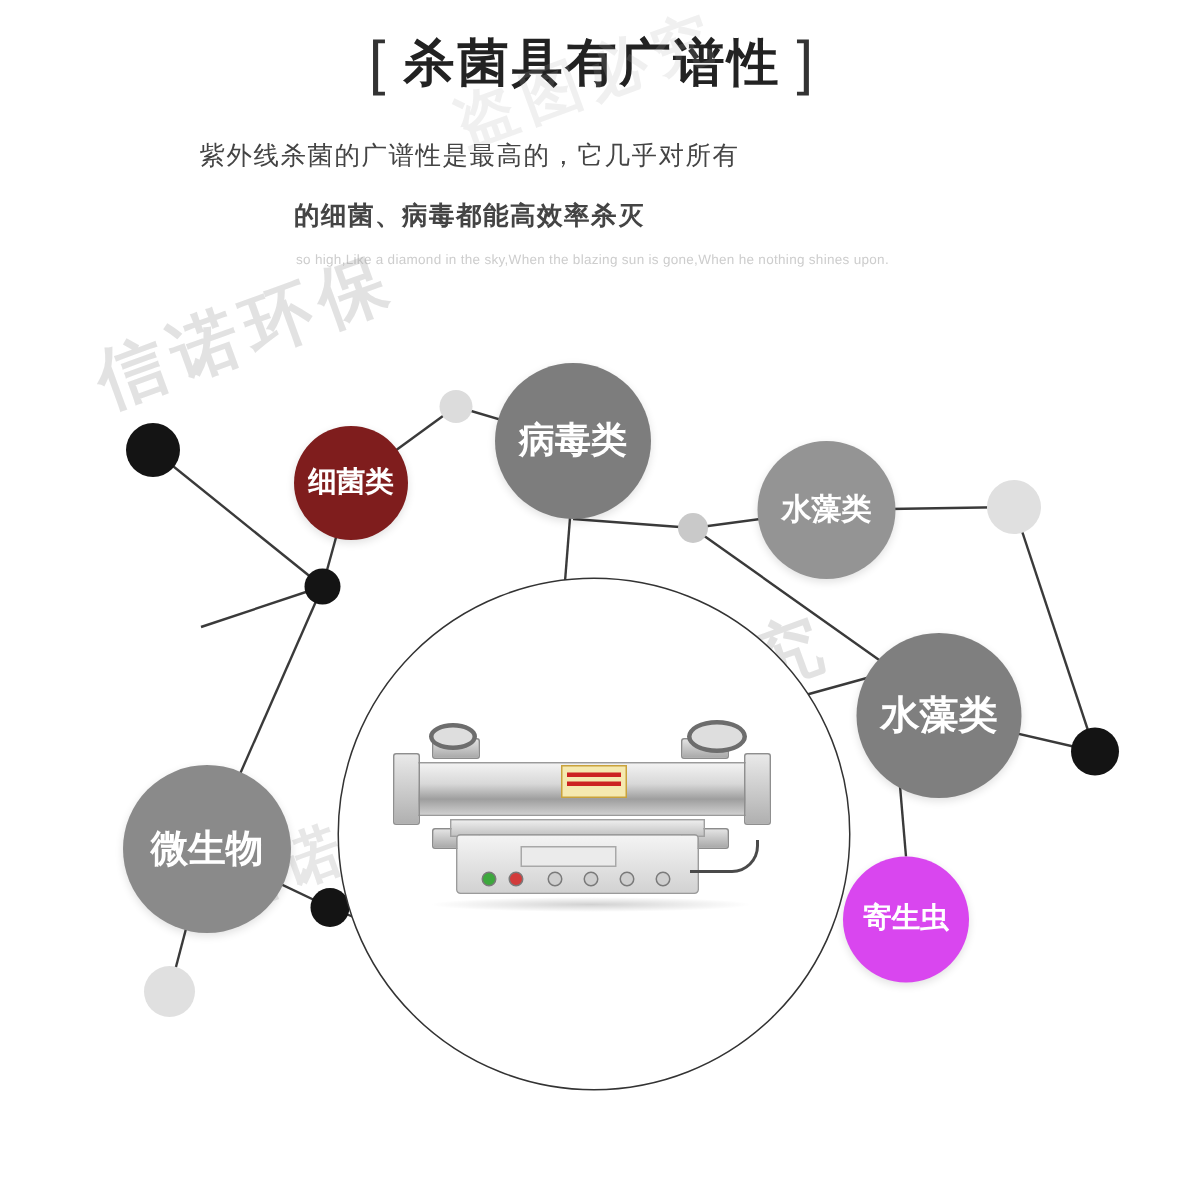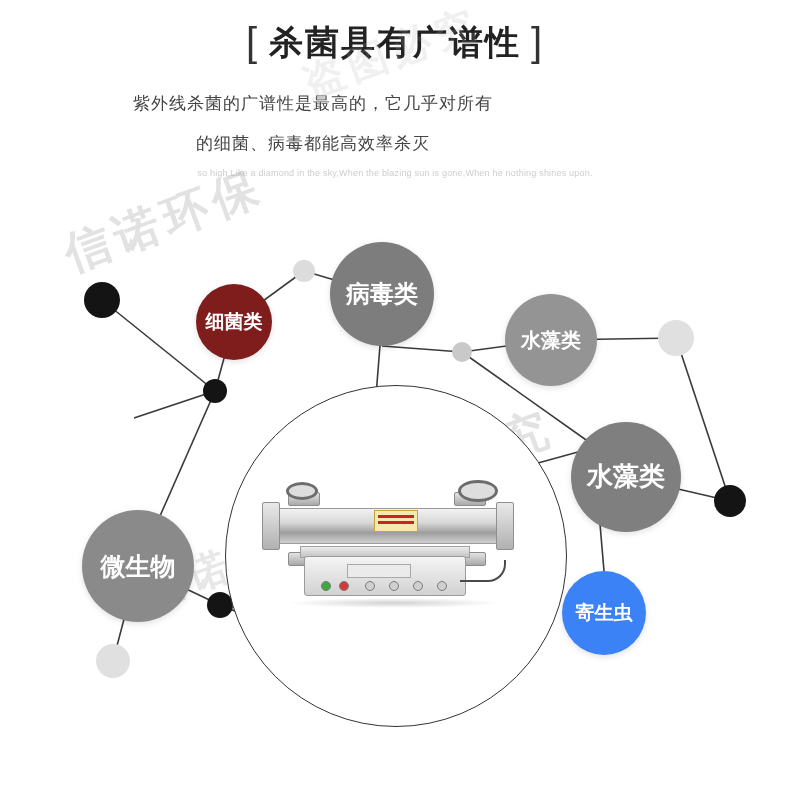--- a/index.html
+++ b/index.html
@@ -40,21 +40,21 @@
   }
   .subtitle-line {
     position: absolute;
     width: 626px;
     text-align: center;
     font-size: 17px;
     color: #444444;
     letter-spacing: 1px;
   }
   #subtitle-1 { top: 92px; }
-  #subtitle-2 { top: 132px; }
+  #subtitle-2 { top: 132px; font-weight: bold; }
 
   #eng-block {
     position: absolute;
     left: 0;
     top: 166px;
     width: 790px;
     text-align: center;
     color: #cdcdcd;
     font-size: 9px;
     line-height: 15px;
@@ -354,18 +354,18 @@
 
 
     <div class="node" style="left:571px; top:222px; width:110px; height:110px; background:#7f7f7f; font-size:26px;">
       <span>水藻类</span>
     </div>
 
     <div class="node" style="left:82px; top:310px; width:112px; height:112px; background:#8a8a8a; font-size:25px;align-items:center;">
       <span>微生物</span>
     </div>
 
-    <div class="node" style="left:562px; top:371px; width:84px; height:84px; background:#3b82f6; font-size:19px;">
+    <div class="node" style="left:562px; top:371px; width:84px; height:84px; background:#d946ef; font-size:19px;">
       <span>寄生虫</span>
     </div>
 
   </div>
 </div>
 
 </body></html>

